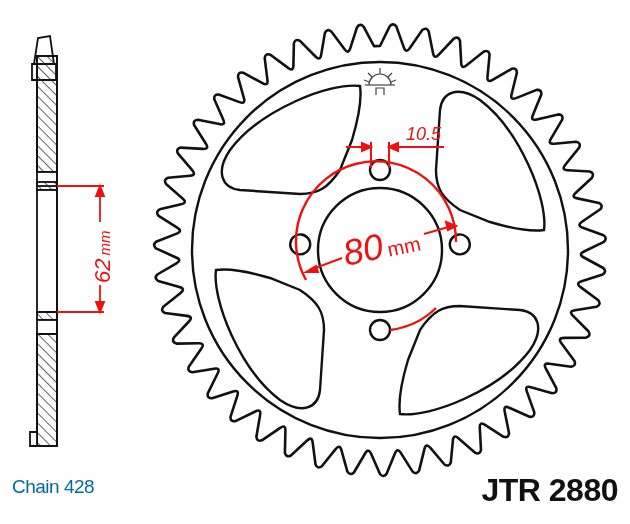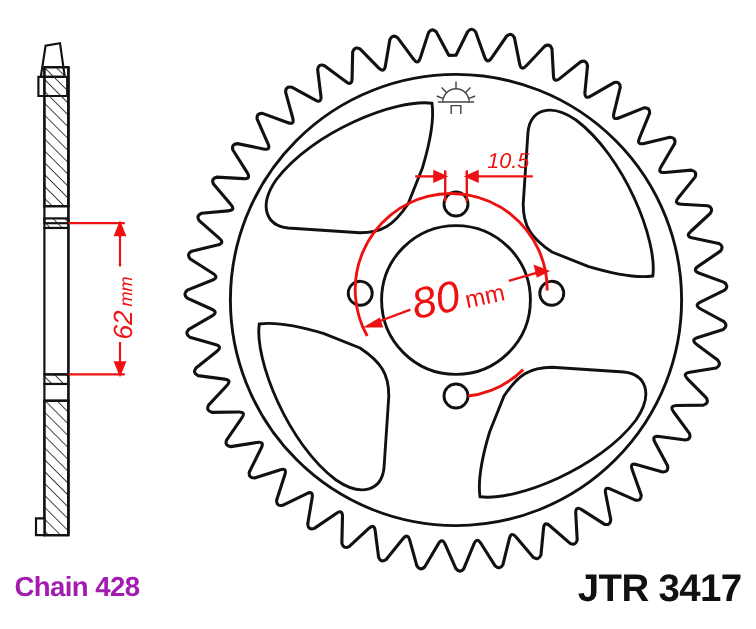--- a/index.html
+++ b/index.html
@@ -1,18 +1,18 @@
 <!DOCTYPE html>
 <html><head>
   <meta charset="utf-8">
   <style>
     html, body { margin: 0; padding: 0; background: #ffffff; }
     body { width: 630px; height: 524px; position: relative; overflow: hidden; font-family: "Liberation Sans", sans-serif; }
     #drawing { position: absolute; left: 0; top: 0; width: 630px; height: 524px; }
-    .label-chain { position: absolute; left: 12px; top: 476px; font-size: 23px; font-weight: bold; color: #a21caf; letter-spacing: -0.5px; font-family: "Liberation Sans", sans-serif; }
+    .label-chain { position: absolute; left: 12px; top: 476px; font-size: 19px; font-weight: normal; color: #0369a1; letter-spacing: -0.5px; font-family: "Liberation Sans", sans-serif; }
     .label-part { position: absolute; right: 12px; top: 472px; font-size: 32px; font-weight: bold; color: #111; letter-spacing: -0.5px; font-family: "Liberation Sans", sans-serif; }
     .dim { fill: #ee1111; font-family: "Liberation Sans", sans-serif; font-style: italic; }
   </style>
 </head>
 <body>
 
 <svg id="drawing" viewBox="0 0 630 524" xmlns="http://www.w3.org/2000/svg">
   <defs>
     <pattern id="hatch" patternUnits="userSpaceOnUse" width="7" height="7" patternTransform="rotate(-45)">
       <line x1="0" y1="0" x2="0" y2="7" stroke="#222" stroke-width="1.4"></line>
@@ -106,13 +106,13 @@
       <line x1="-8" y1="-8" x2="-12" y2="-12"></line>
       <line x1="8" y1="-8" x2="12" y2="-12"></line>
       <line x1="-11" y1="-3" x2="-16" y2="-5"></line>
       <line x1="11" y1="-3" x2="16" y2="-5"></line>
       <path d="M-4,10 L-4,3 L4,3 L4,10"></path>
     </g>
   </g>
 </svg>
 
 <div class="label-chain">Chain 428</div>
-<div class="label-part">JTR 3417</div>
+<div class="label-part">JTR 2880</div>
 
 </body></html>

